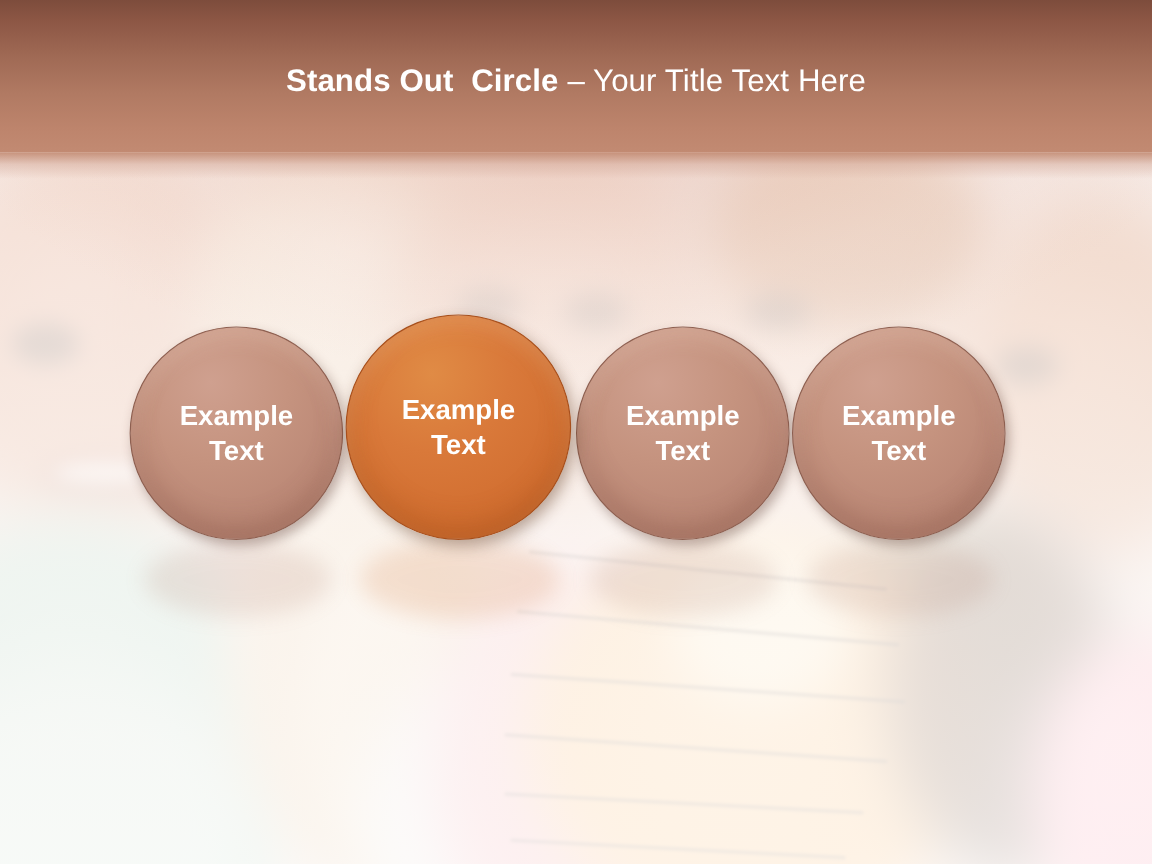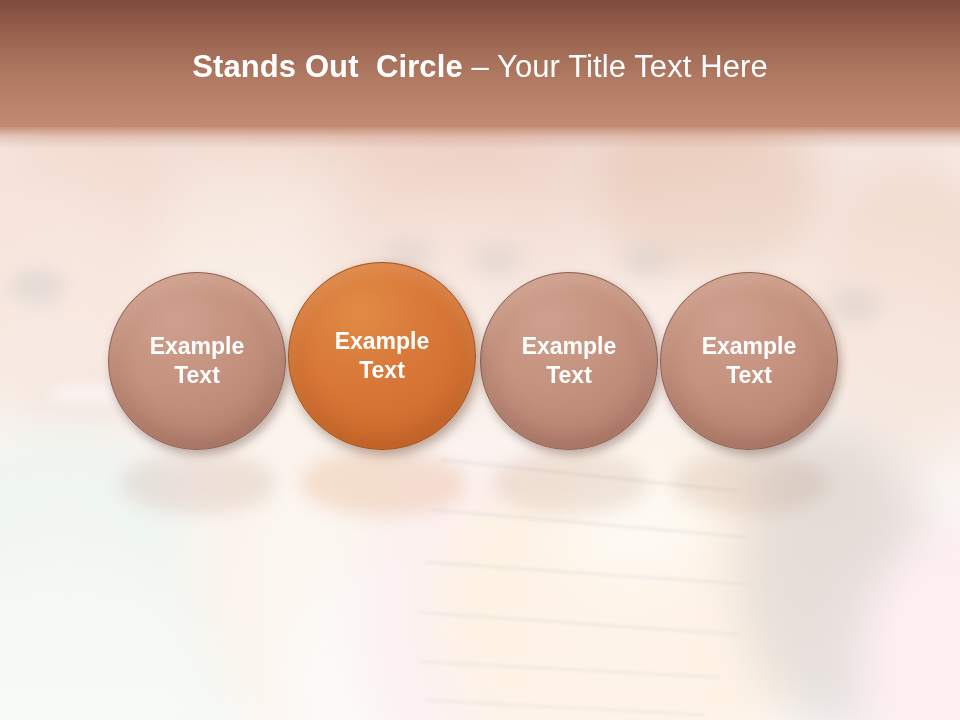--- a/index.html
+++ b/index.html
@@ -254,21 +254,21 @@
     height: 22px;
     background: linear-gradient(180deg, rgba(194,138,114,.90) 0%, rgba(208,163,146,.45) 45%, rgba(230,205,196,0) 100%);
   }
 
   #title {
     position: absolute;
     left: 0; top: 47px;
     width: 960px;
     text-align: center;
     color: #ffffff;
-    font-size: 31px;
+    font-size: 26px;
     line-height: 40px;
     letter-spacing: .1px;
     white-space: pre;
   }
   #title .t-bold {
     font-weight: bold;
   }
   #title .t-reg {
     font-weight: normal;
   }

